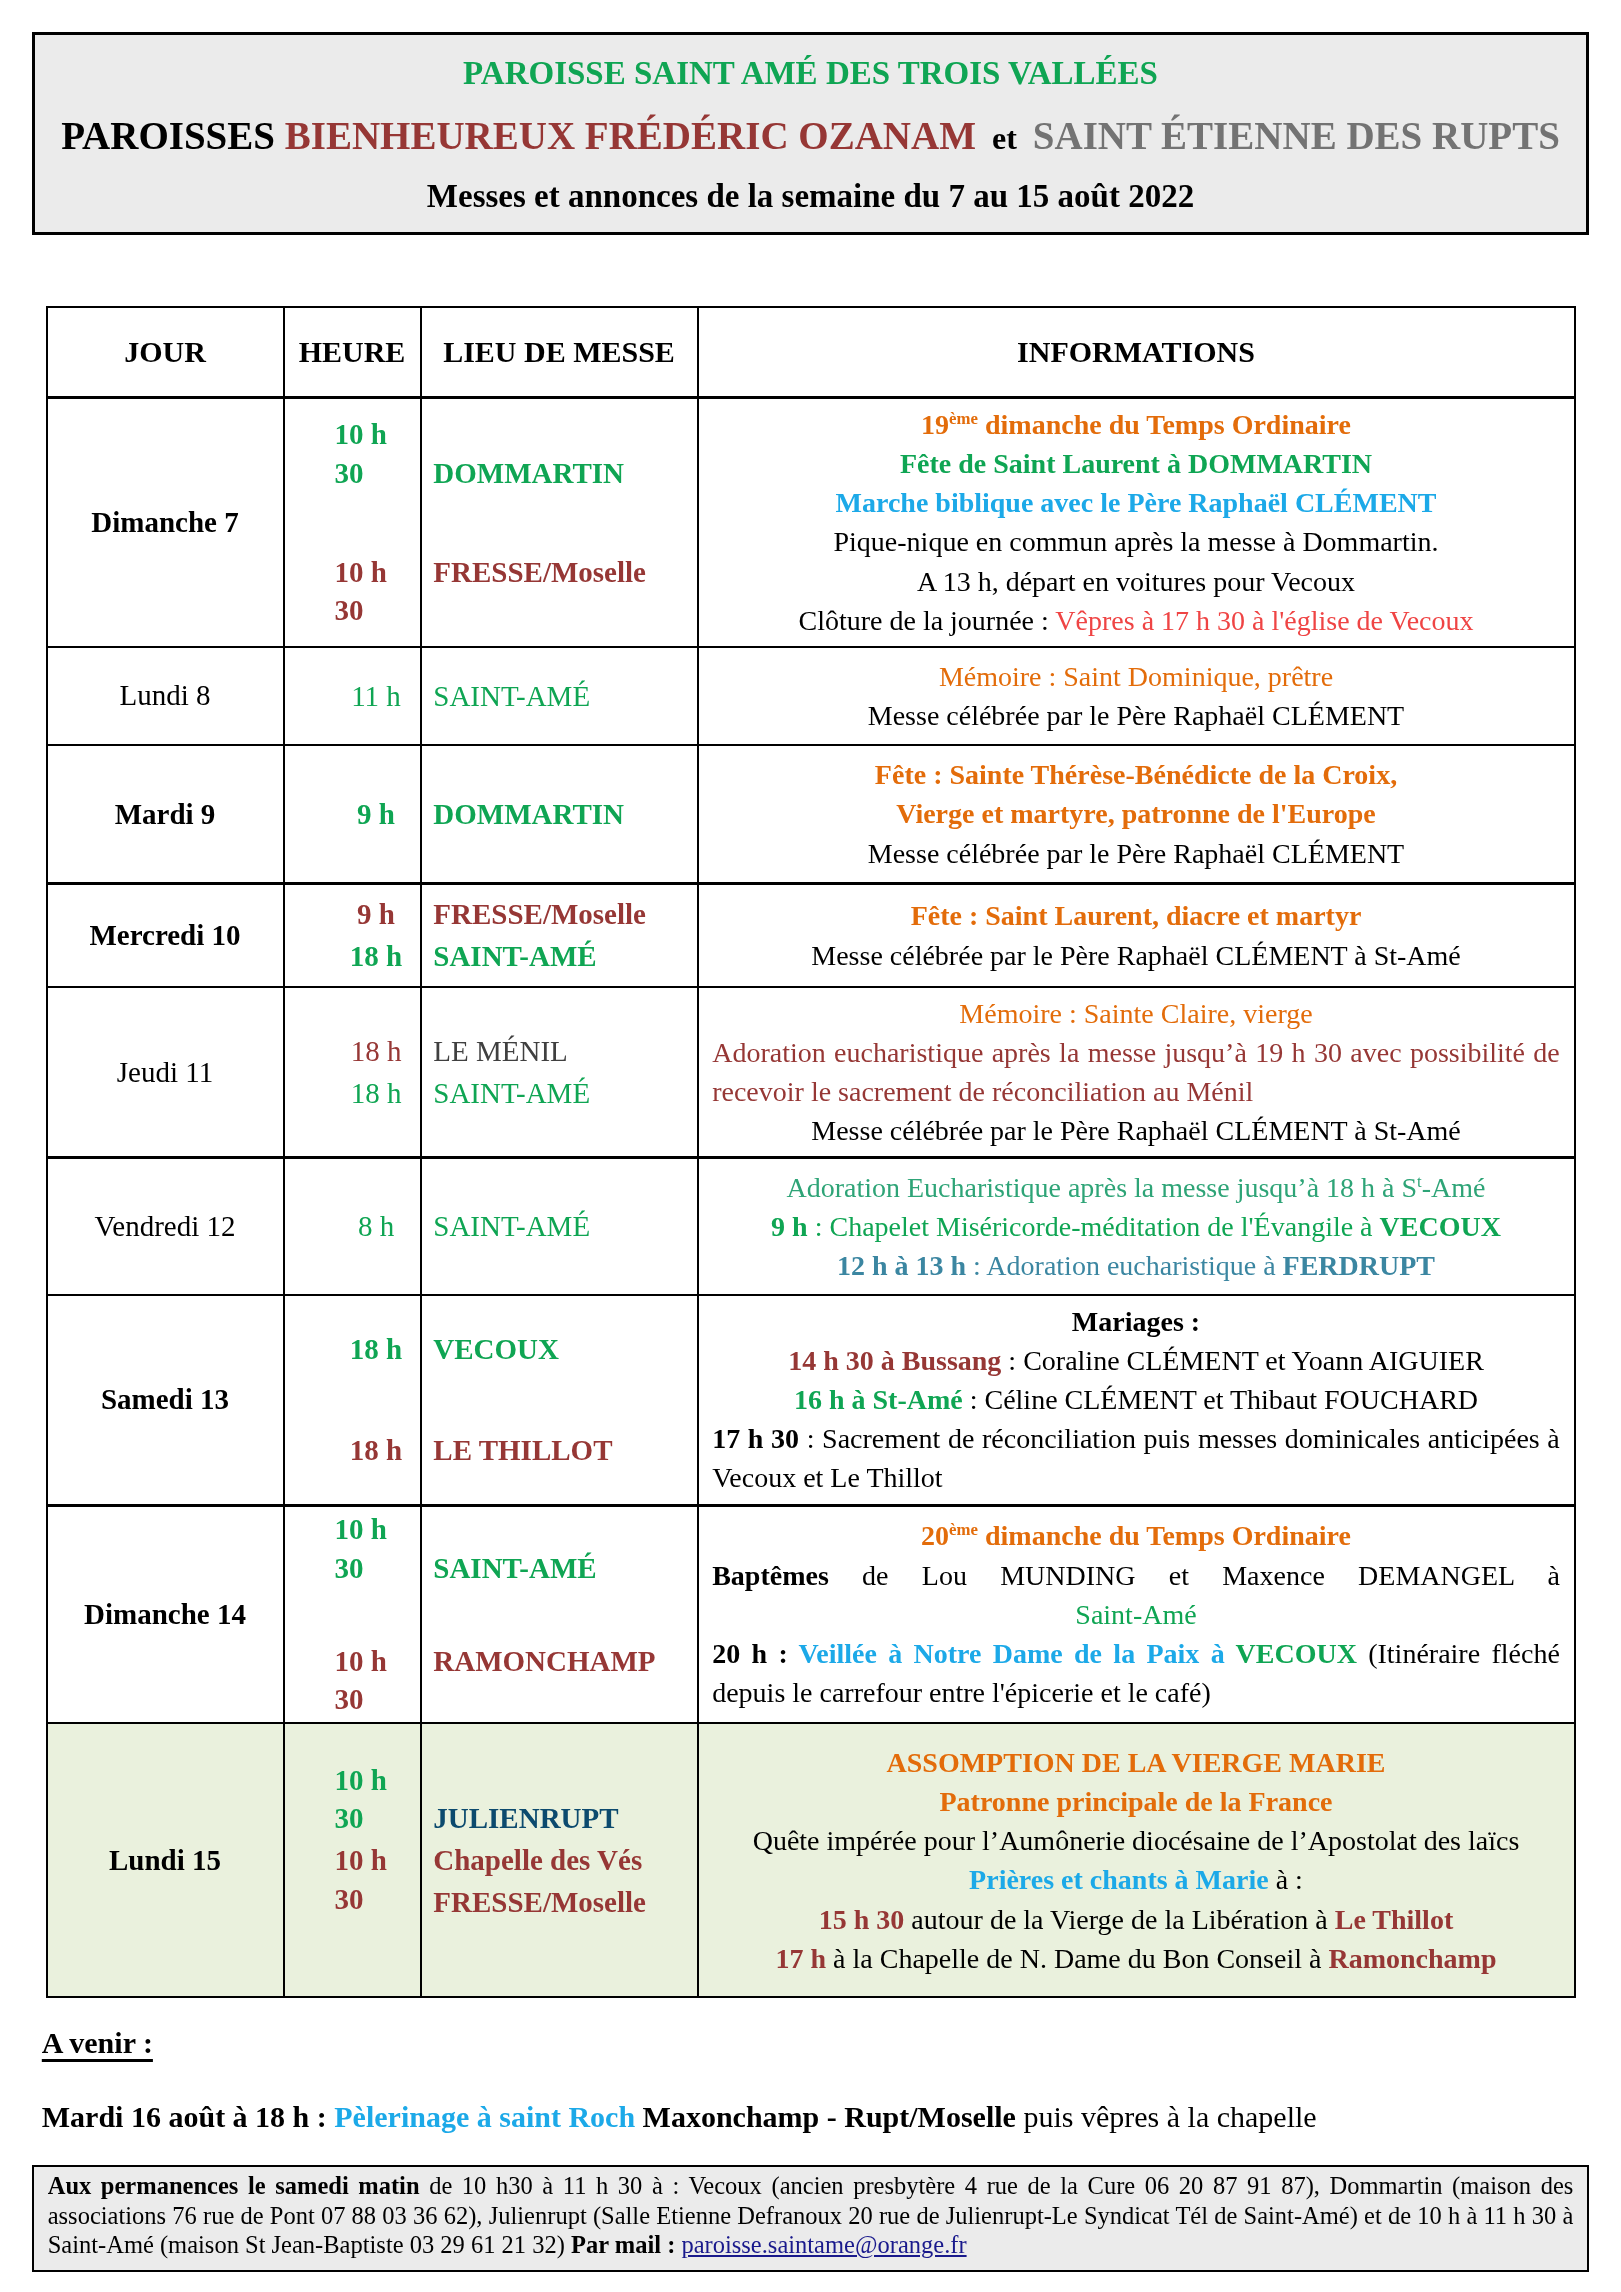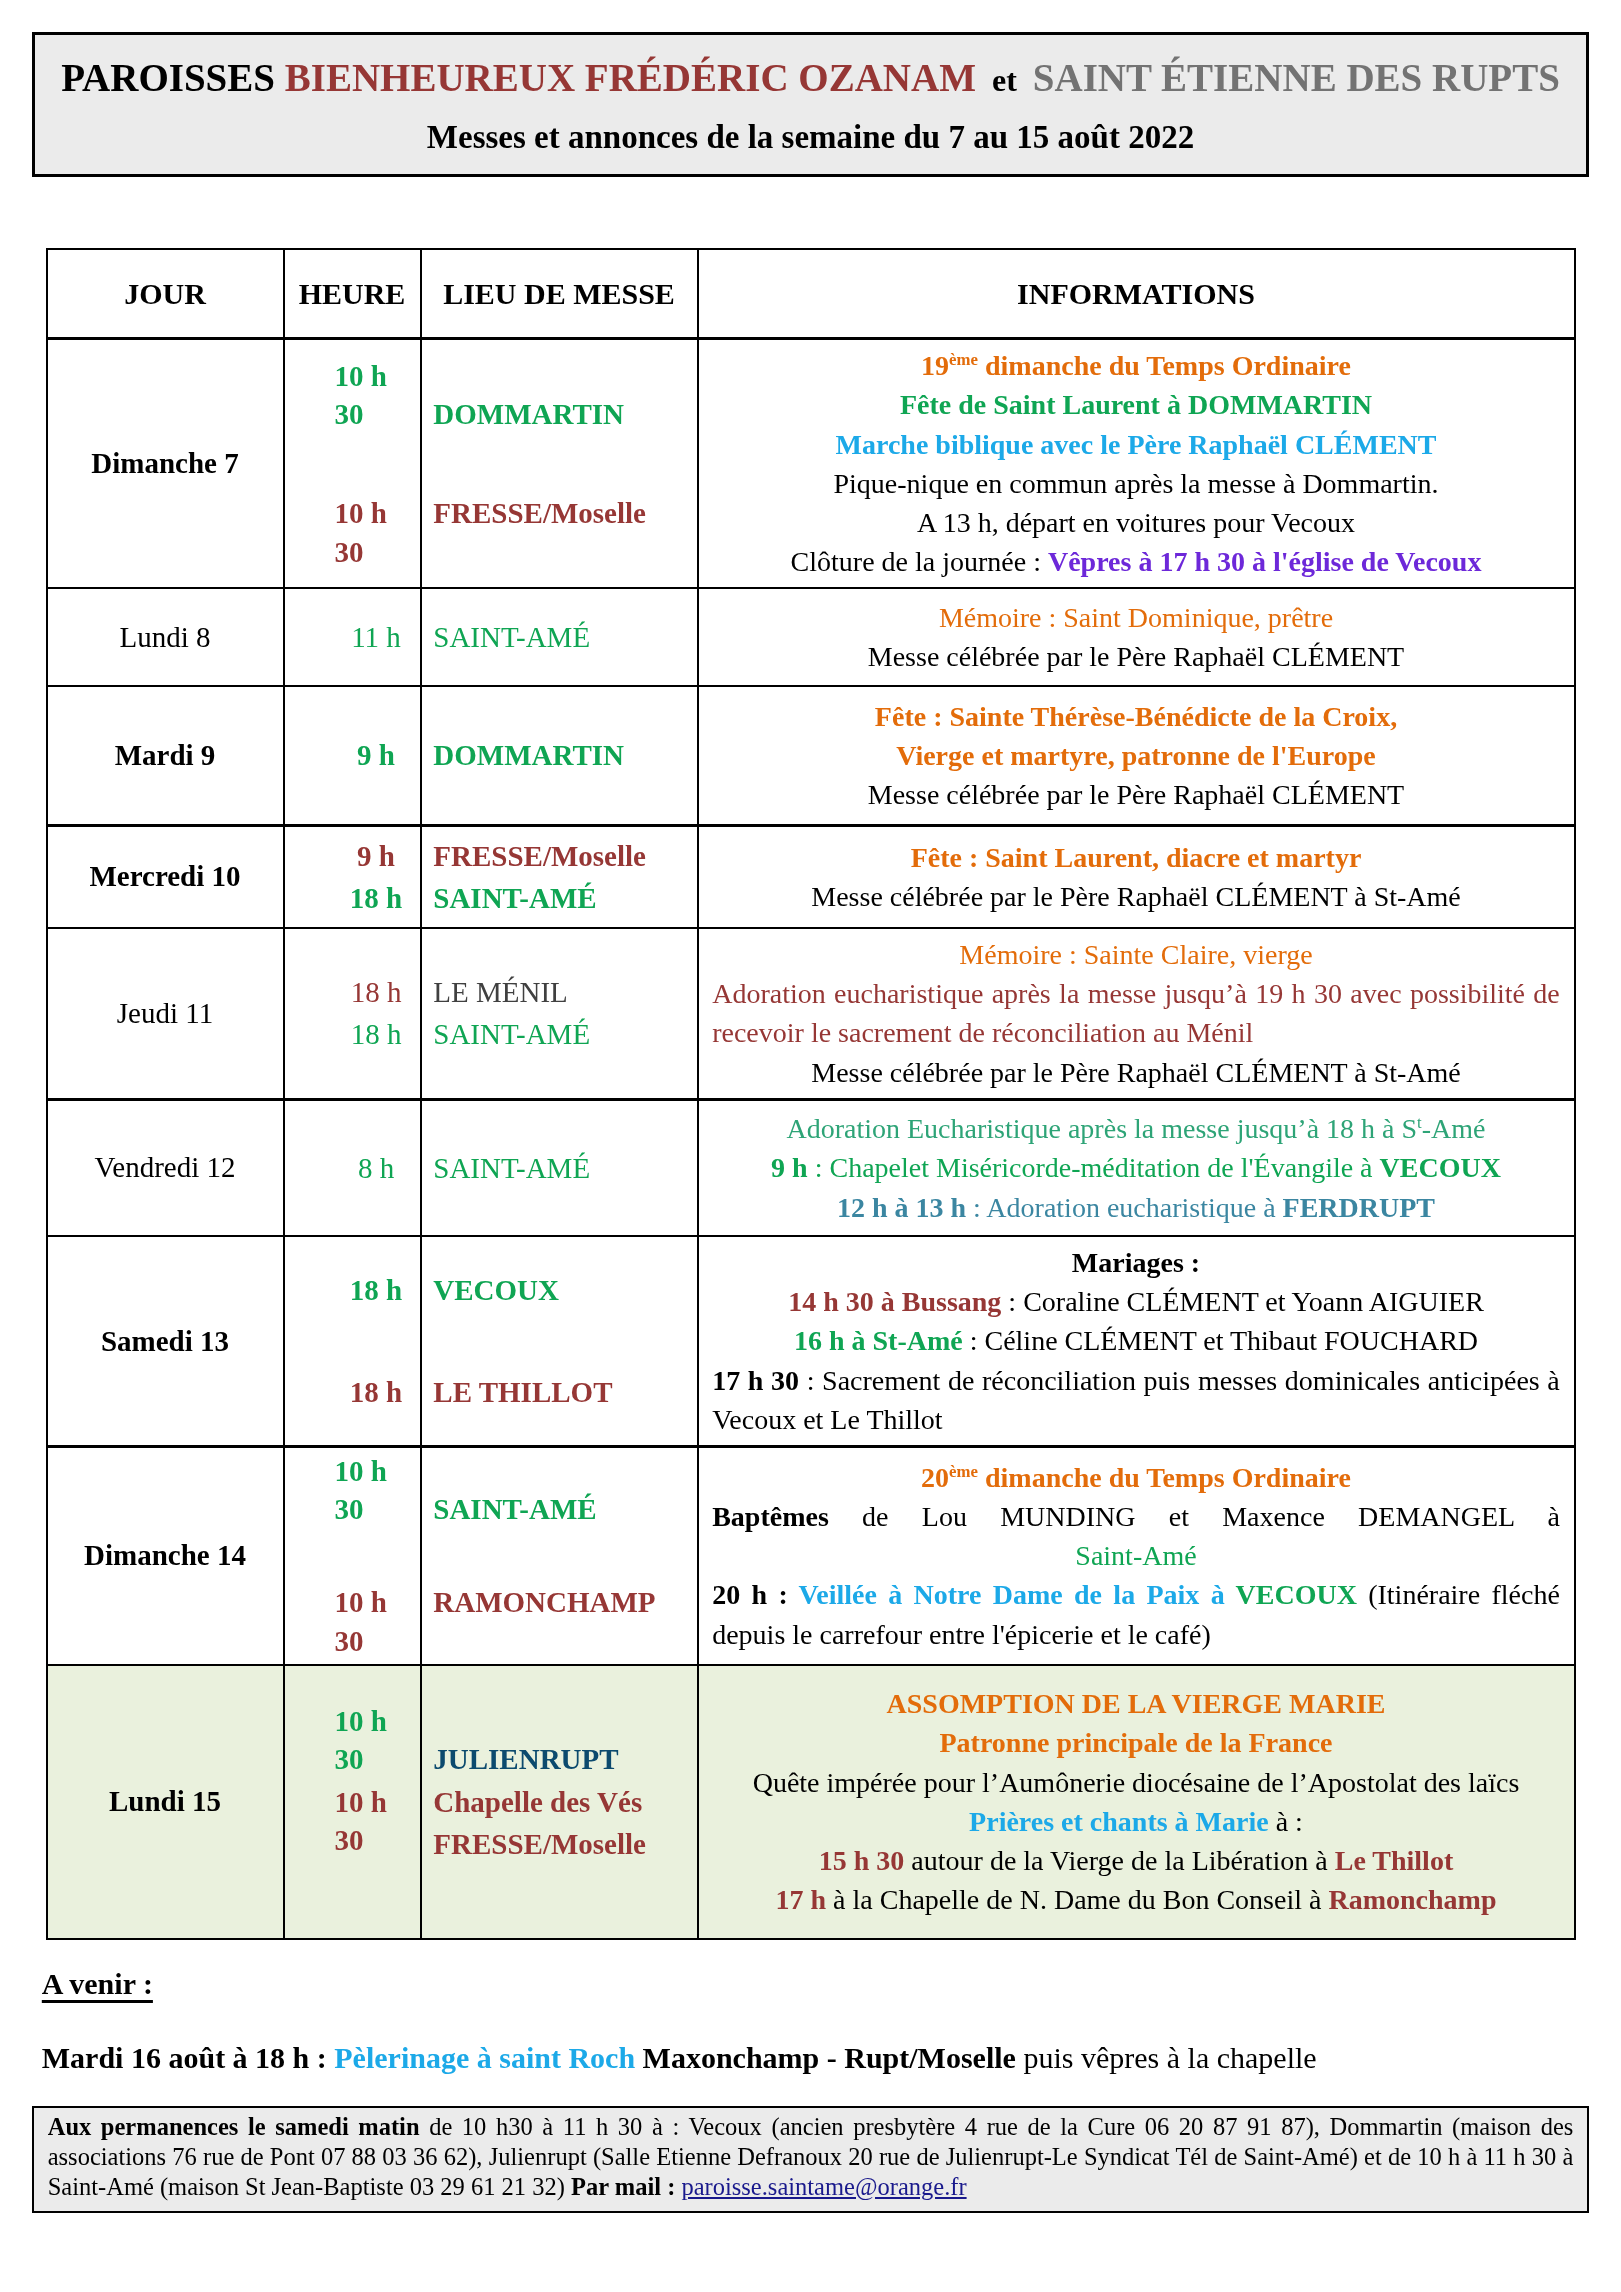--- a/index.html
+++ b/index.html
@@ -54,20 +54,23 @@
   .contact-title{text-align:center;font-size:25.5px;margin-bottom:2px;}
   .contact-box p{margin:0;font-size:24.5px;line-height:1.22;}
   a.link,span.link{color:#19198C;text-decoration:underline;cursor:pointer;}
 </style>
 </head>
 <body>
 
 <div class="page">
 
   <div class="title-box">
+    <div class="title-line1">
+      <span style="color:#0FA553">PAROISSE SAINT AMÉ DES TROIS VALLÉES</span>
+    </div>
     <div class="title-line2">
       <span>PAROISSES </span><span style="color:#963735">BIENHEUREUX FRÉDÉRIC OZANAM</span><span class="et" style="white-space:pre">  et  </span><span style="color:#737373">SAINT ÉTIENNE DES RUPTS</span>
     </div>
     <div class="title-line3">Messes et annonces de la semaine du 7 au 15 août 2022</div>
   </div>
 
   <table class="schedule">
     <colgroup>
       <col style="width:237px">
         <col style="width:137px">
@@ -96,21 +99,21 @@
               <div><span style="color: rgb(15, 165, 83); font-weight: bold;">DOMMARTIN</span></div>
               <div><span style="color: rgb(150, 55, 53); font-weight: bold;">FRESSE/Moselle</span></div>
             </div>
           </td>
           <td class="c-info">
             <p class="al-center"><span style="color: rgb(227, 108, 10); font-weight: bold;">19</span><sup style="color: rgb(227, 108, 10); font-weight: bold;">ème</sup><span style="color: rgb(227, 108, 10); font-weight: bold;"> dimanche du Temps Ordinaire</span></p>
             <p class="al-left"><span style="color: rgb(15, 165, 83); font-weight: bold;">Fête de Saint Laurent à DOMMARTIN</span></p>
             <p class="al-left"><span style="color: rgb(28, 169, 232); font-weight: bold;">Marche biblique avec le Père Raphaël CLÉMENT</span></p>
             <p class="al-left"><span>Pique-nique en commun après la messe à Dommartin.</span></p>
             <p class="al-left"><span>A 13 h, départ en voitures pour Vecoux</span></p>
-            <p class="al-left"><span>Clôture de la journée : </span><span style="color: #6d28d9; font-weight: bold;">Vêpres à 17 h 30 à l'église de Vecoux</span></p>
+            <p class="al-left"><span>Clôture de la journée : </span><span style="color: #ef4444; font-weight: normal;">Vêpres à 17 h 30 à l'église de Vecoux</span></p>
           </td>
         </tr>
         <tr class="row-1">
           <td class="c-day"><span>Lundi 8</span></td>
           <td class="c-hour">
             <div class="stack">
               <div><span style="color: rgb(15, 165, 83);">11 h</span></div>
             </div>
           </td>
           <td class="c-place">

